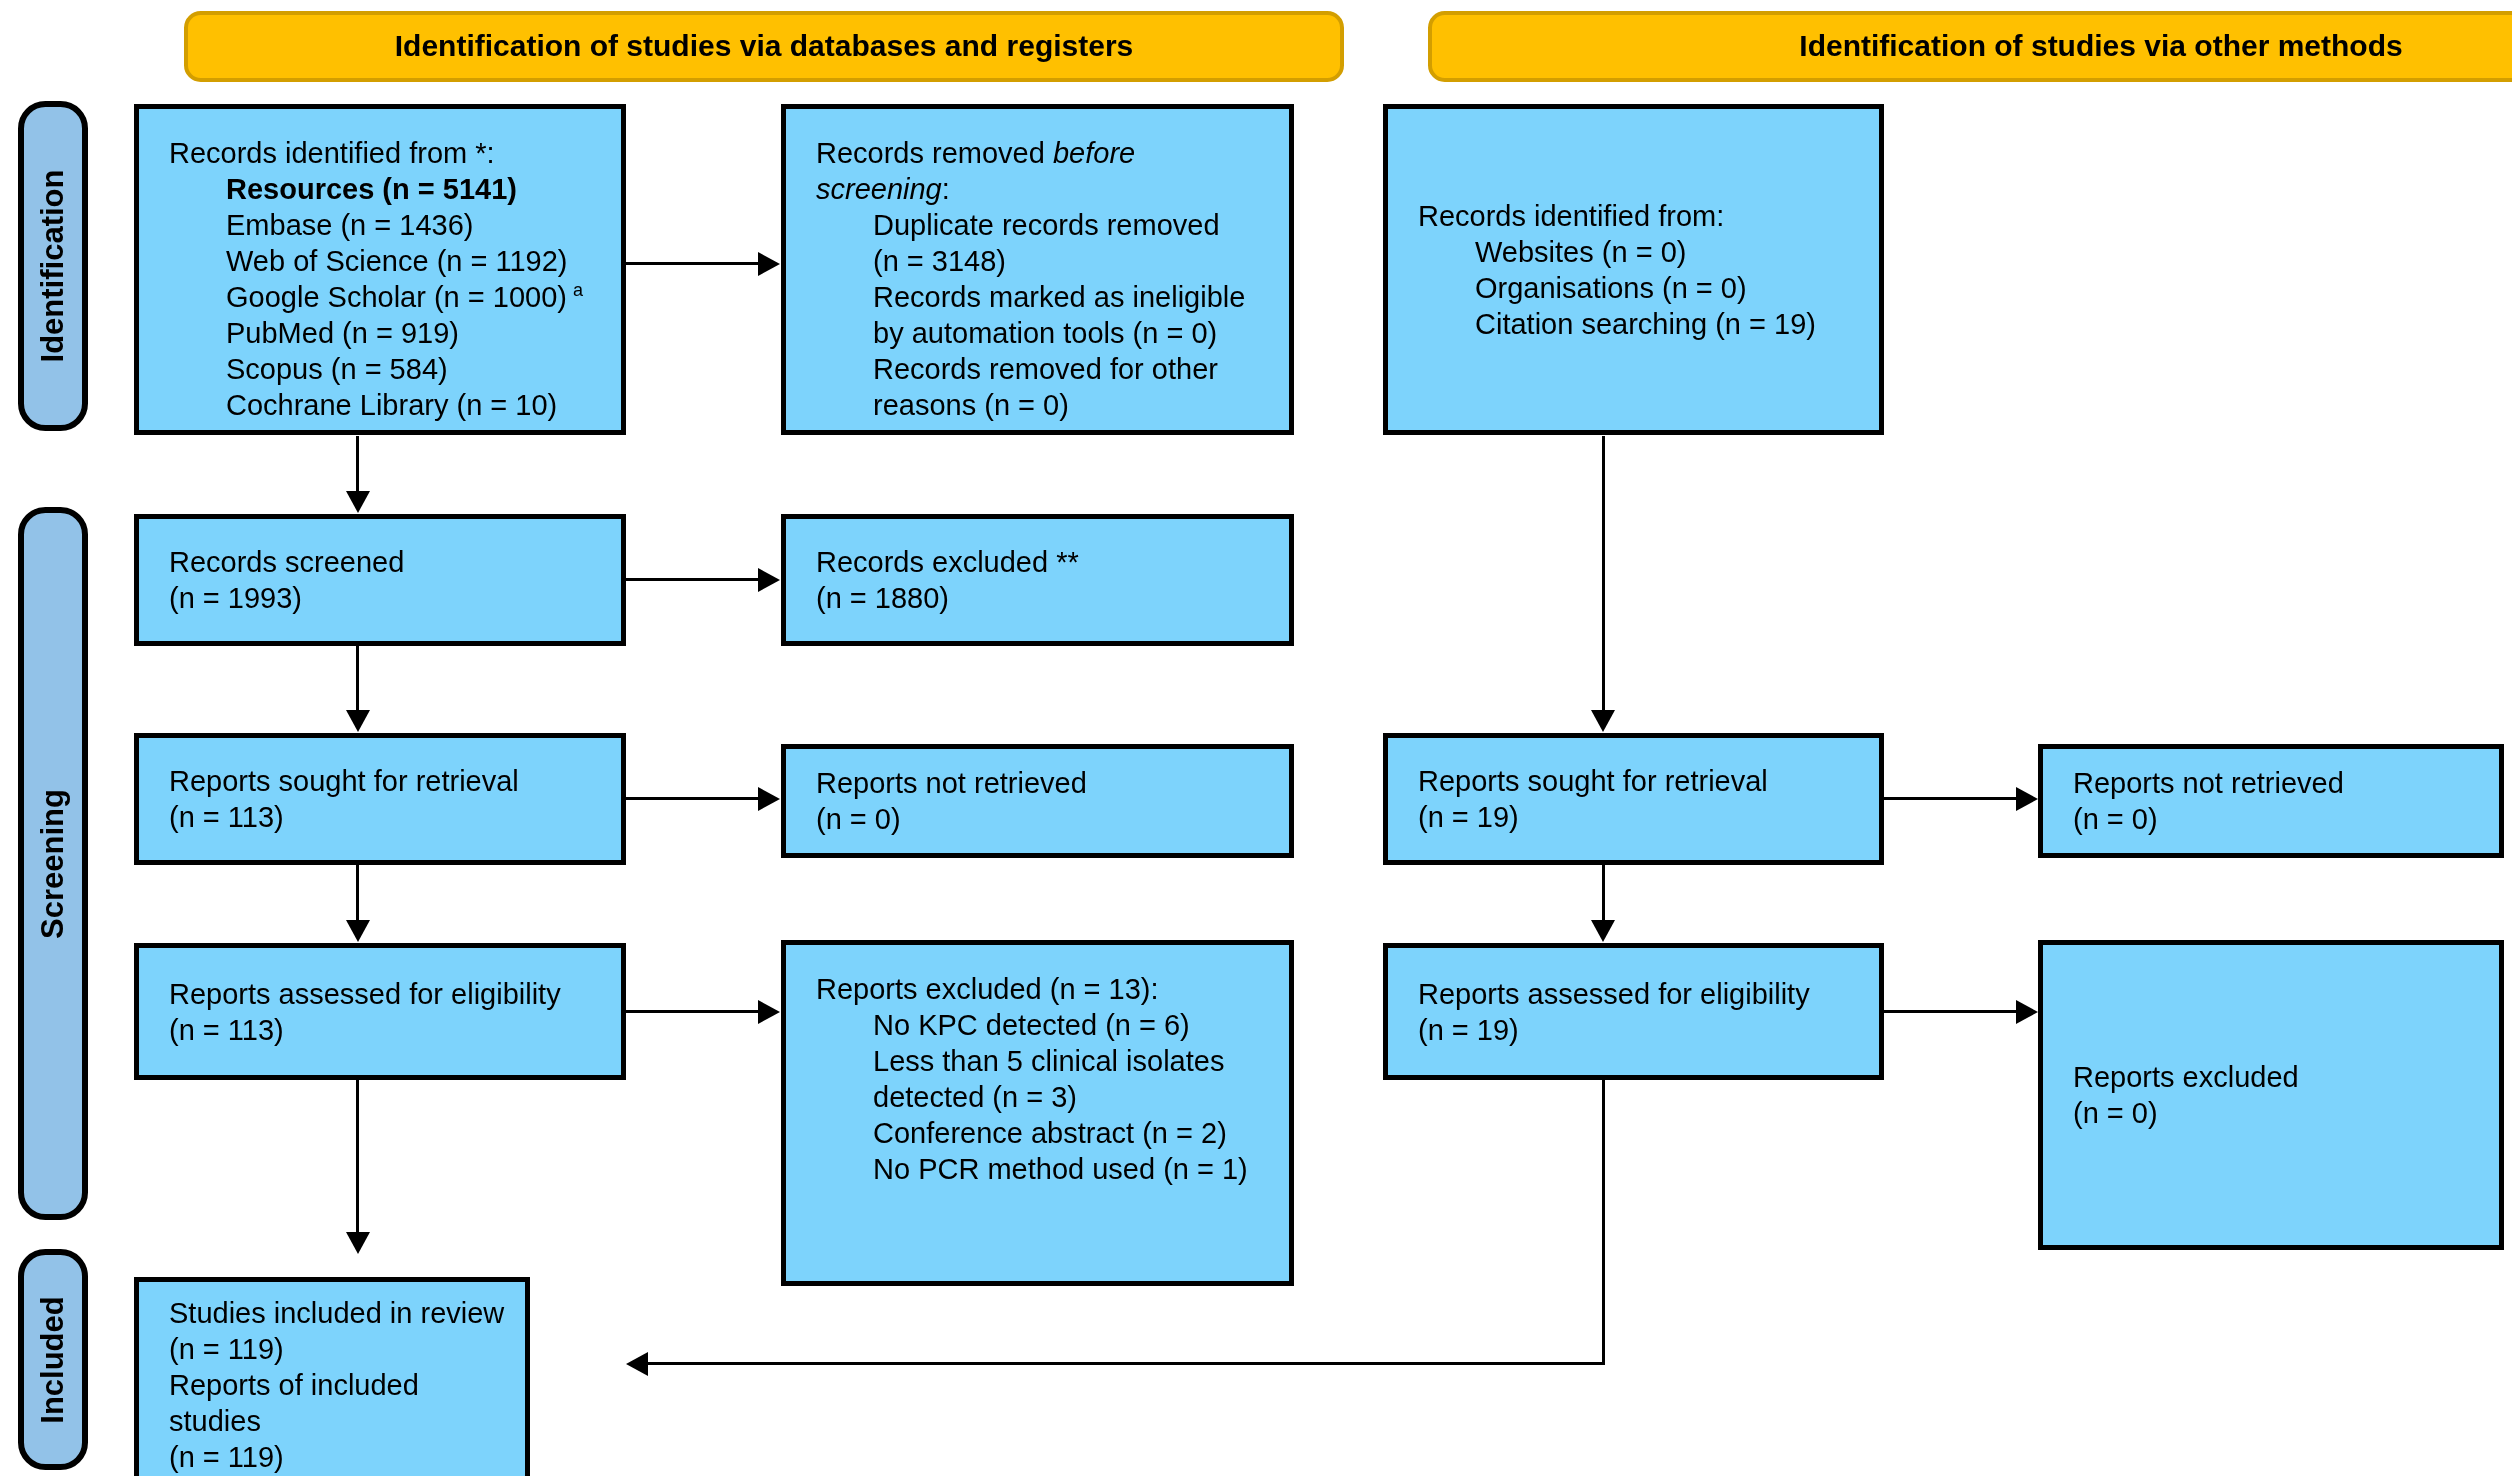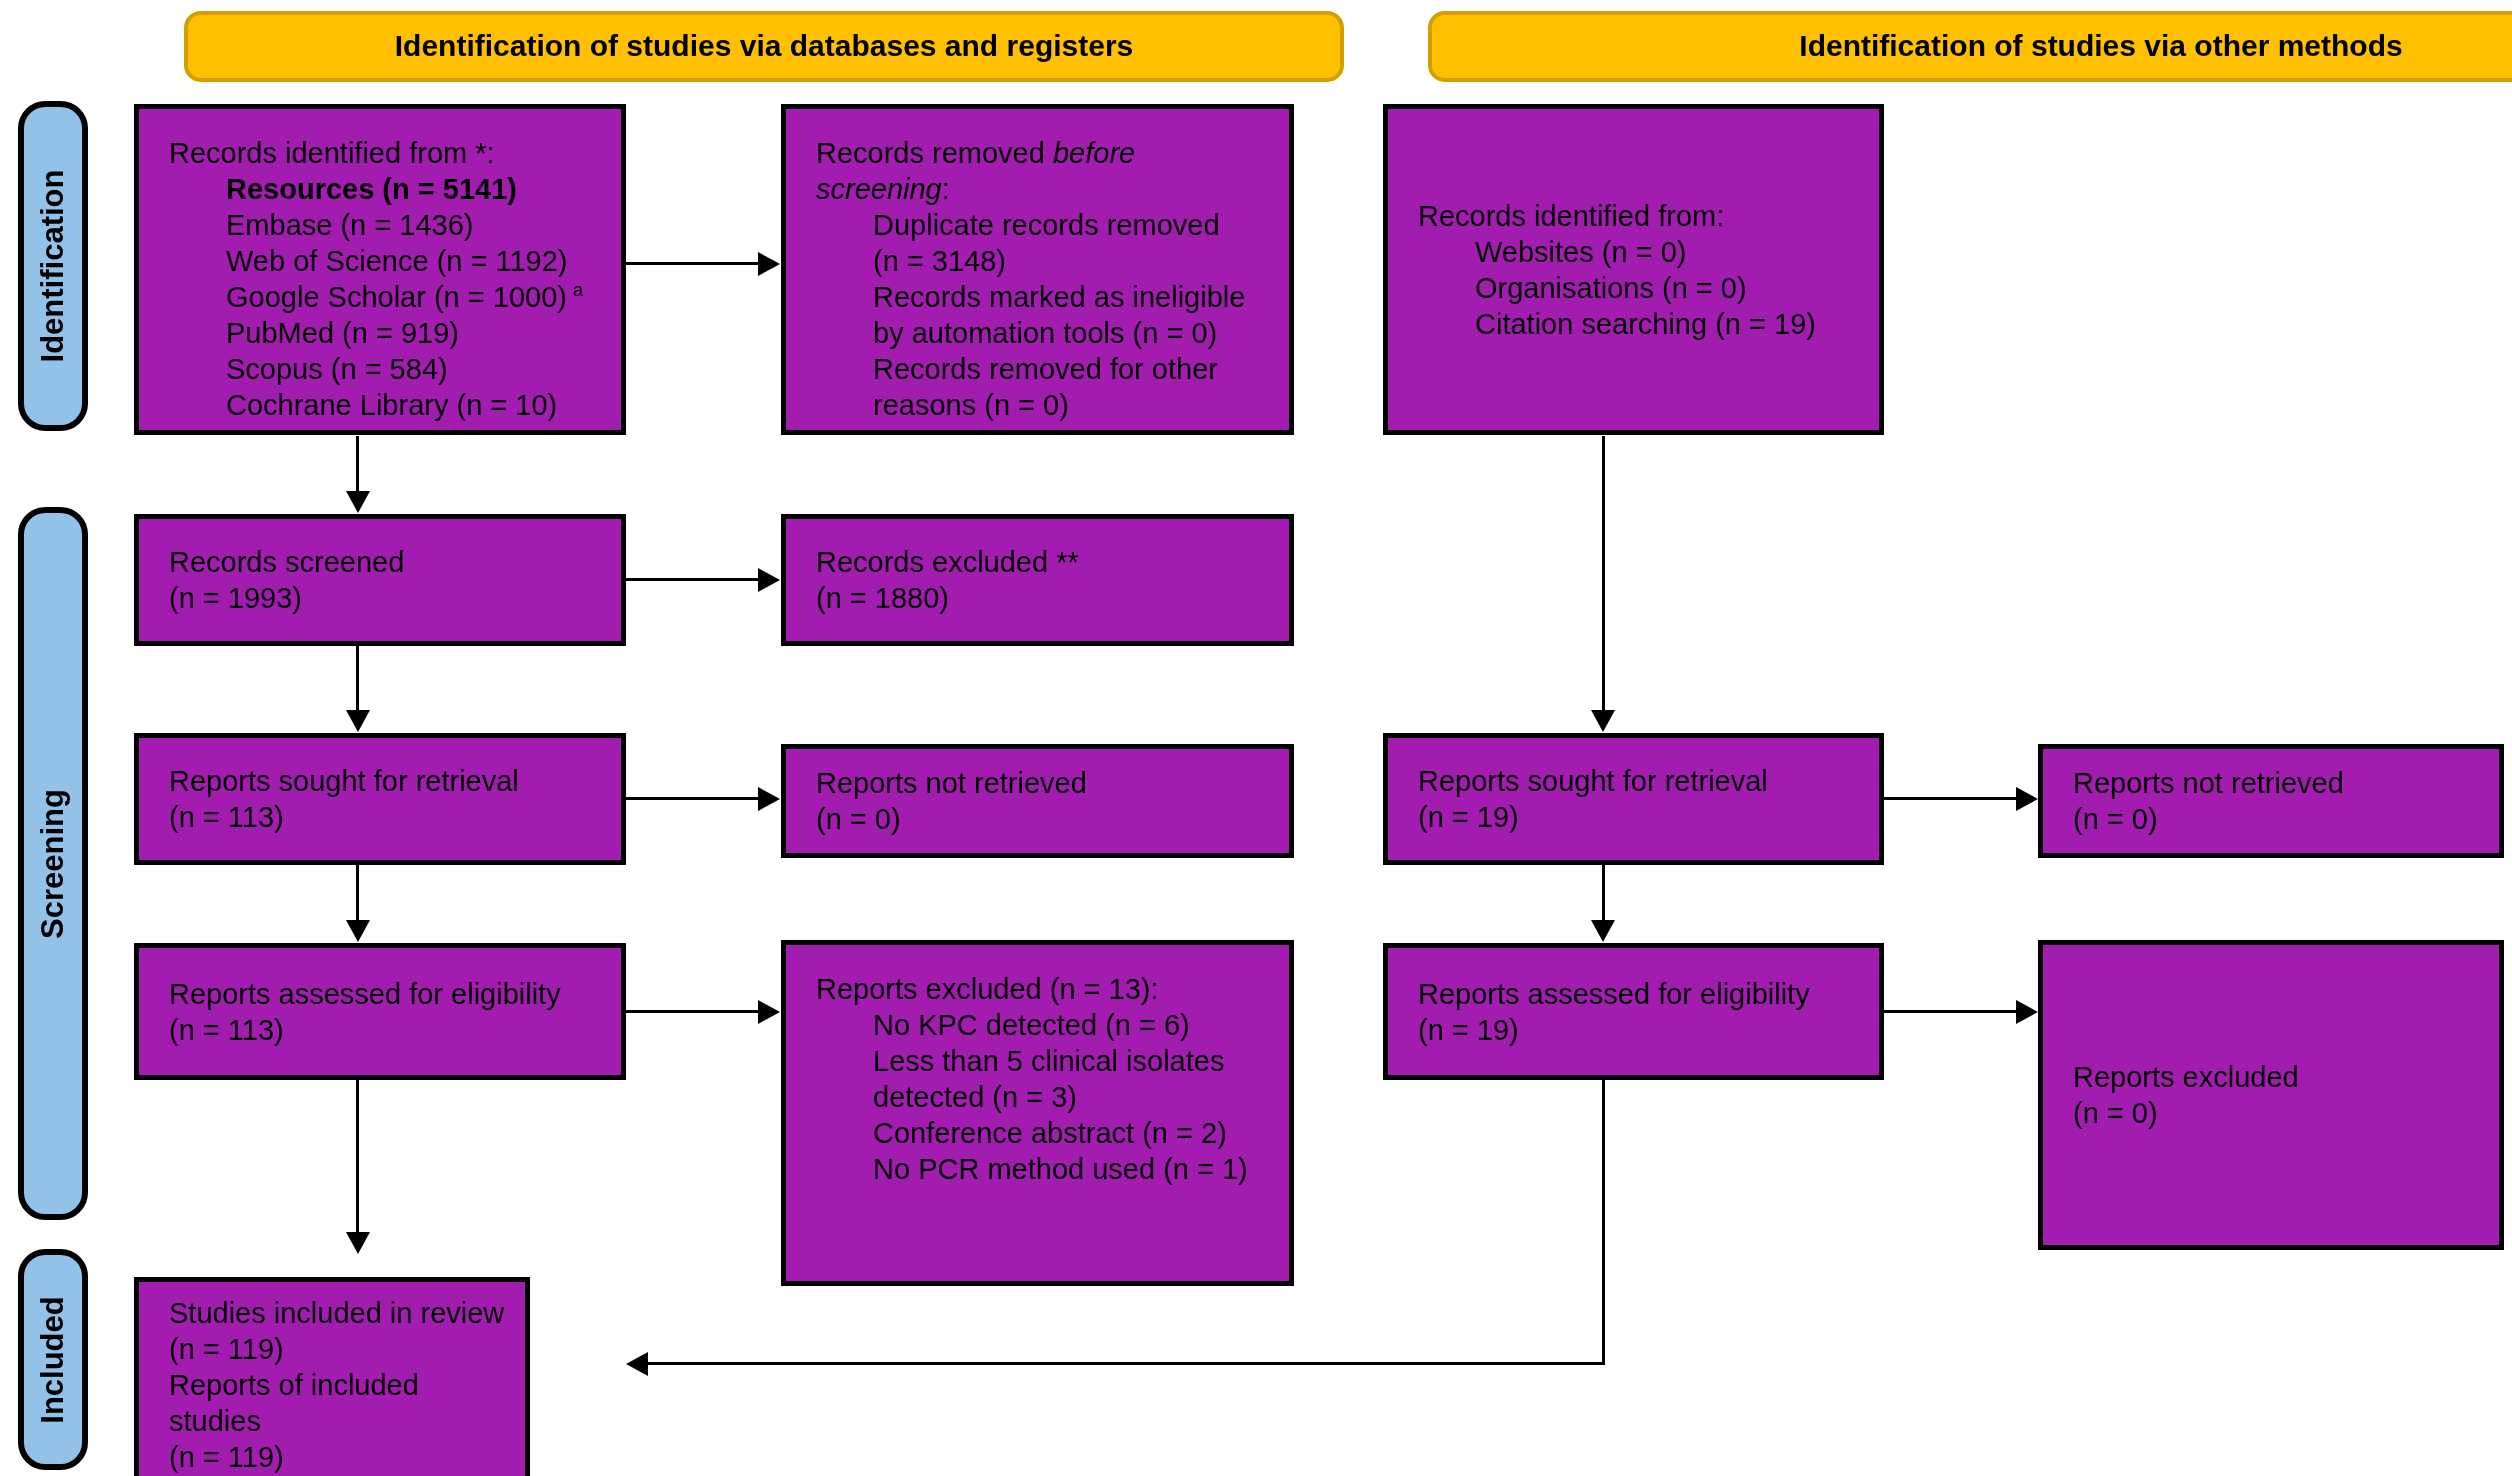--- a/index.html
+++ b/index.html
@@ -12,21 +12,21 @@
   #canvas{position:relative;width:2512px;height:1476px;background:#fff;overflow:hidden;}
 
   .hdr{position:absolute;background:var(--header-fill);border:4.2px solid var(--header-border);
        border-radius:16.7px;display:flex;align-items:center;justify-content:center;
        font-weight:bold;font-size:30px;text-align:center;margin-left:45px;}
 
   .side{position:absolute;background:var(--sidebar-fill);border:6px solid var(--ink);
         border-radius:27.4px;display:flex;align-items:center;justify-content:center;}
   .side span{transform:rotate(-90deg);font-weight:bold;font-size:31px;white-space:nowrap;}
 
-  .box{position:absolute;background:#a21caf;border:5.4px solid var(--ink);
+  .box{position:absolute;background:#7dd3fc;border:5.4px solid var(--ink);
        font-size:29px;line-height:36px;}
   .pad{padding:26px 15.5px 9.5px 30px;}
   .center{display:flex;flex-direction:column;justify-content:center;padding:0 15.5px 0 30px;}
   .line{white-space:pre-line;}
   .item{padding-left:57px;}
   .bold{font-weight:bold;}
   .ital{font-style:italic;}
   sup.fn{font-size:18px;vertical-align:super;margin-left:6px;line-height:0;}
 
   .vline{position:absolute;width:3px;background:var(--ink);}

